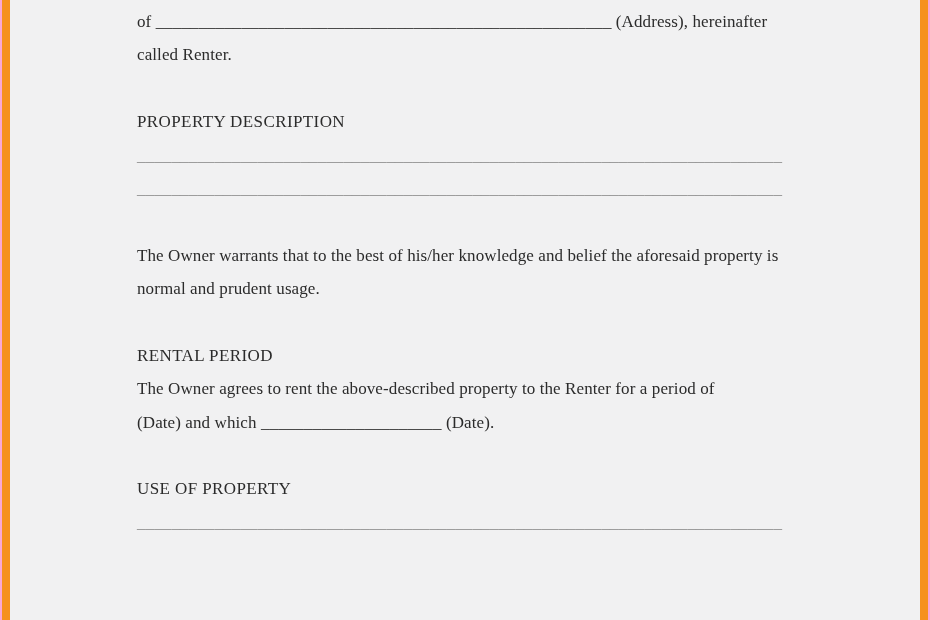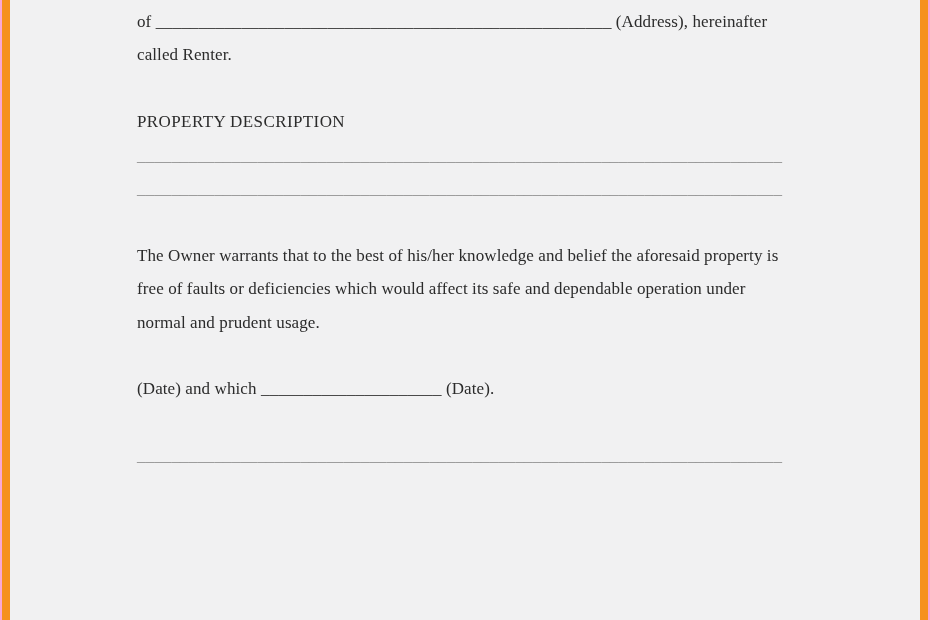--- a/index.html
+++ b/index.html
@@ -67,28 +67,30 @@
 
       <p class="line spacer"></p>
 
       <p class="line heading">PROPERTY DESCRIPTION</p>
       <p class="line blank-row">___________________________________________________________________________</p>
       <p class="line blank-row">___________________________________________________________________________</p>
 
       <p class="line spacer"></p>
 
       <p class="line">The Owner warrants that to the best of his/her knowledge and belief the aforesaid property is</p>
-      <p class="line">free of faults or deficiencies which would affect its safe and dependable operation under</p>
       <p class="line">normal and prudent usage.</p>
 
       <p class="line spacer"></p>
 
+      <p class="line heading">RENTAL PERIOD</p>
+      <p class="line">The Owner agrees to rent the above-described property to the Renter for a period of</p>
       <p class="line">(Date) and which _____________________ (Date).</p>
 
       <p class="line spacer"></p>
 
+      <p class="line heading">USE OF PROPERTY</p>
       <p class="line blank-row">___________________________________________________________________________</p>
 
     </div>
   </div>
   <div class="accent-bar left"></div>
   <div class="accent-bar right"></div>
 </div>
 
 </body></html>

